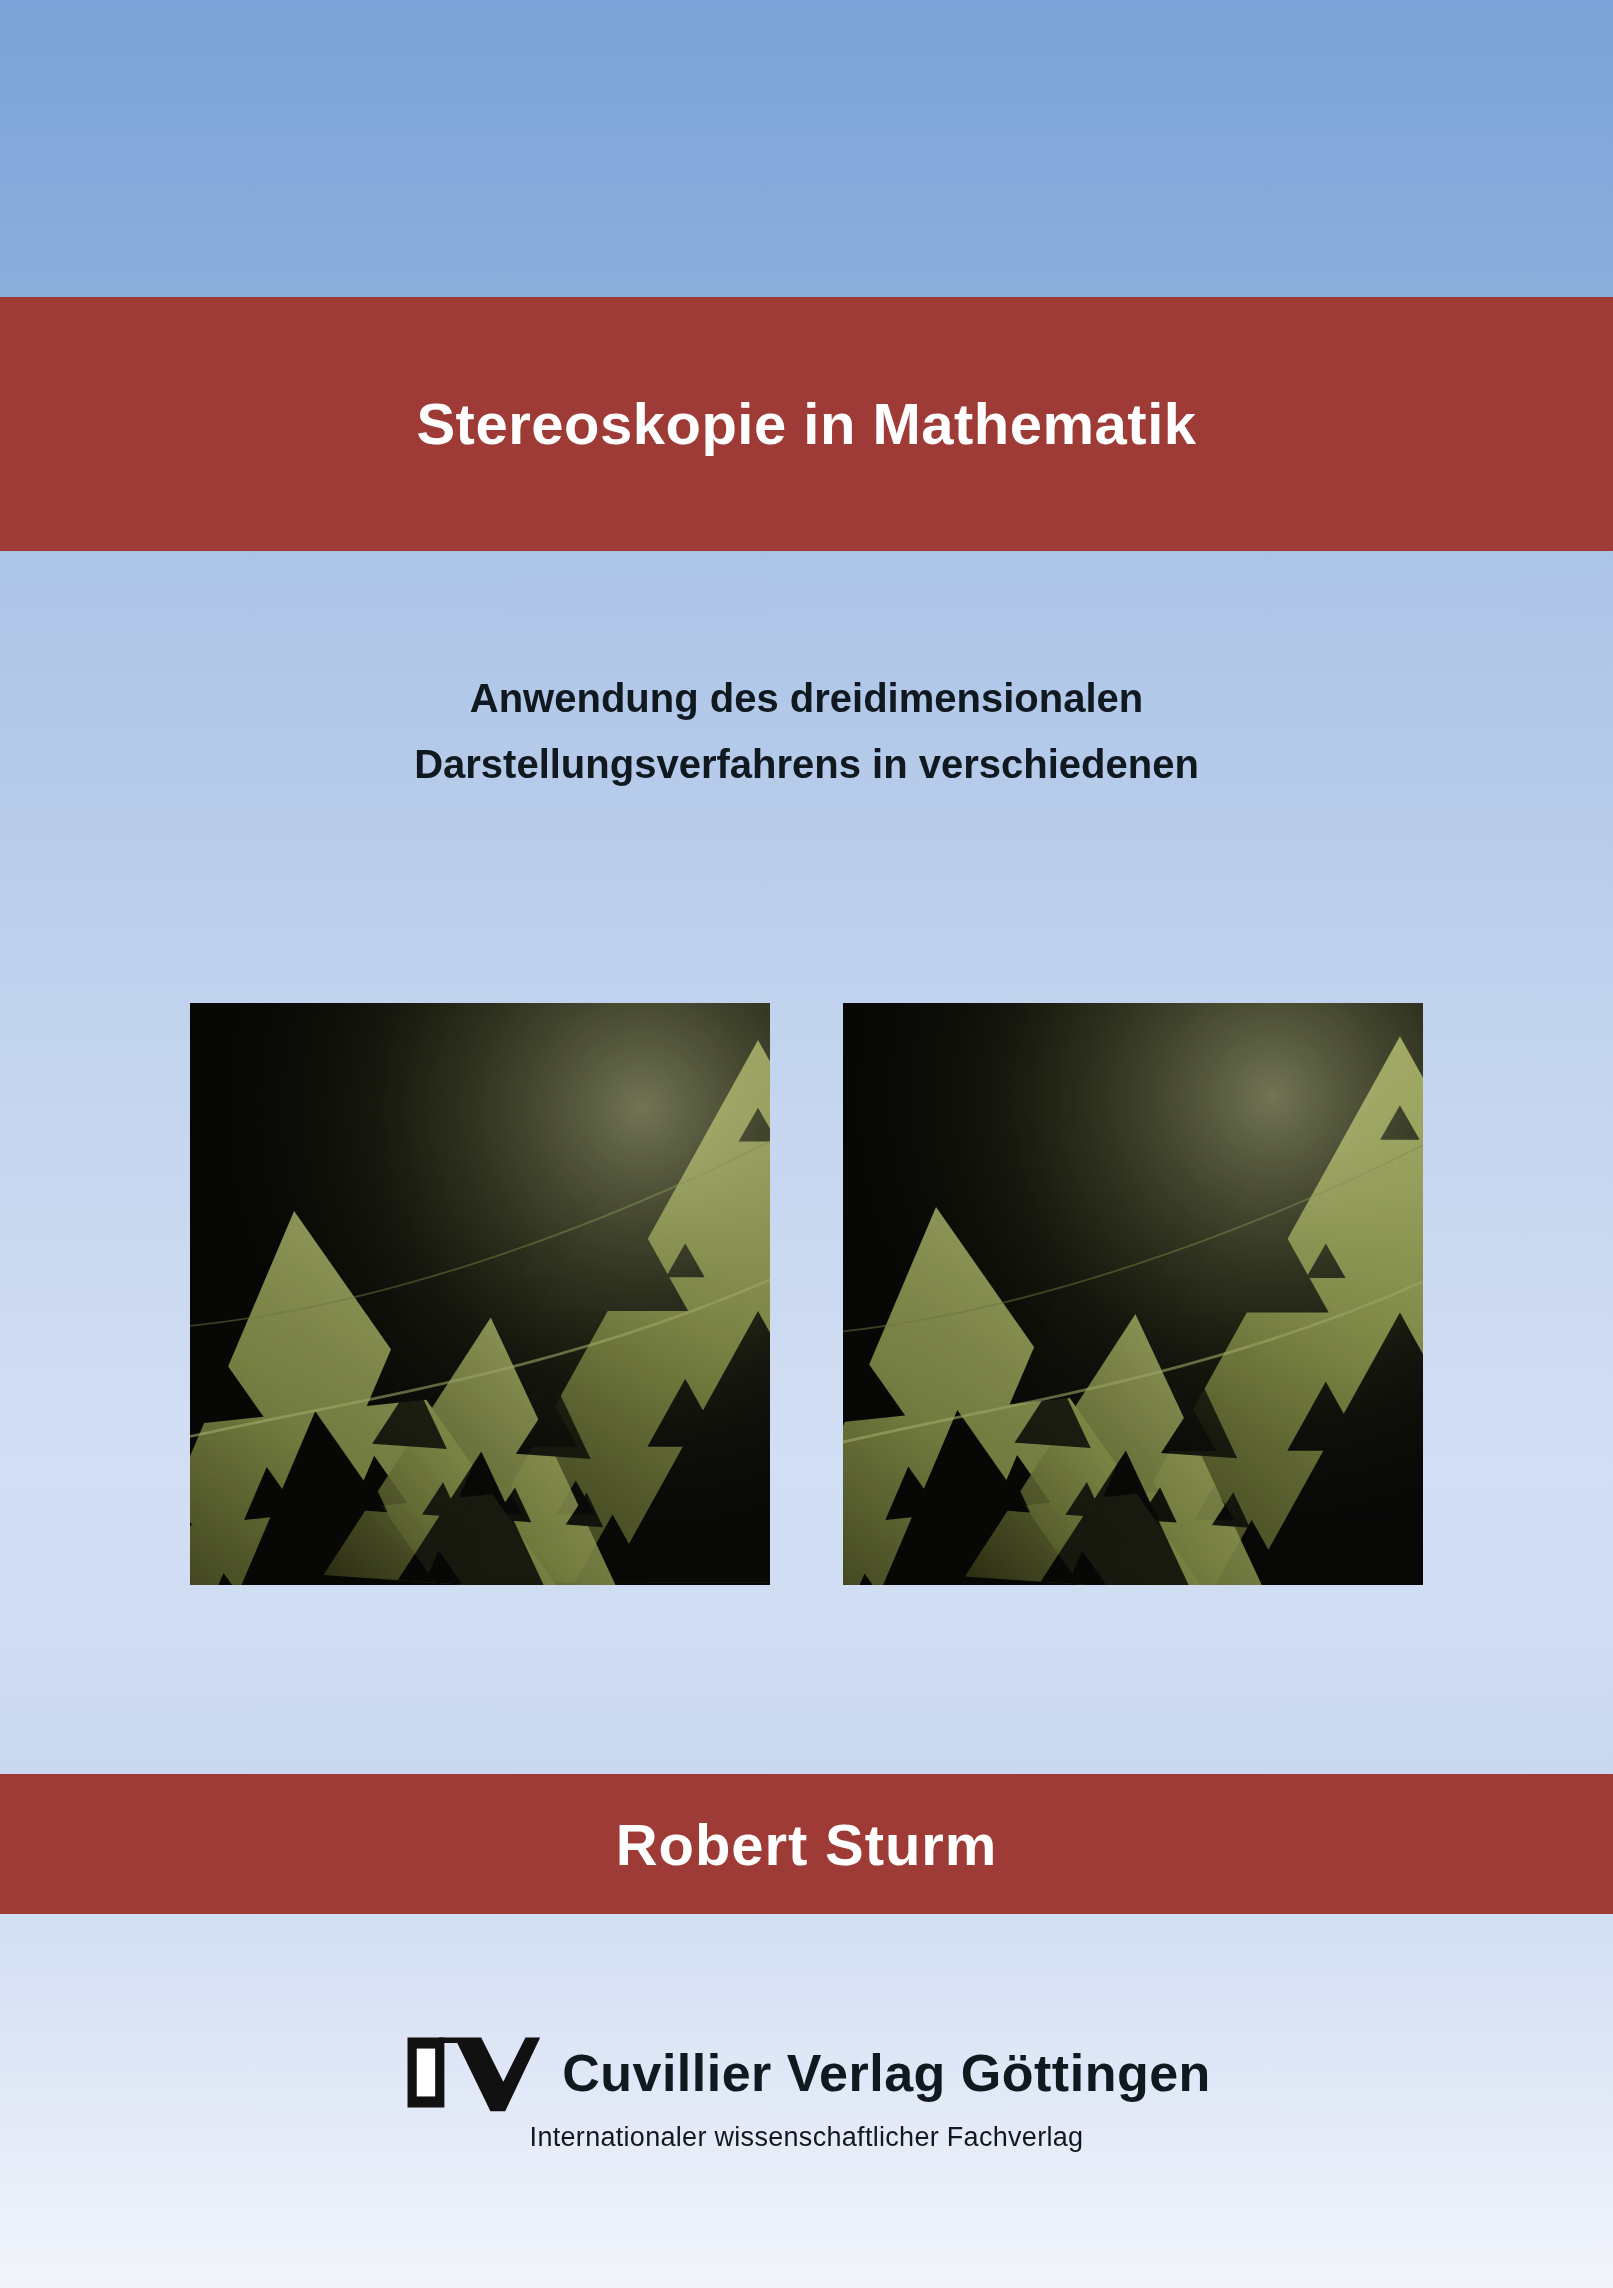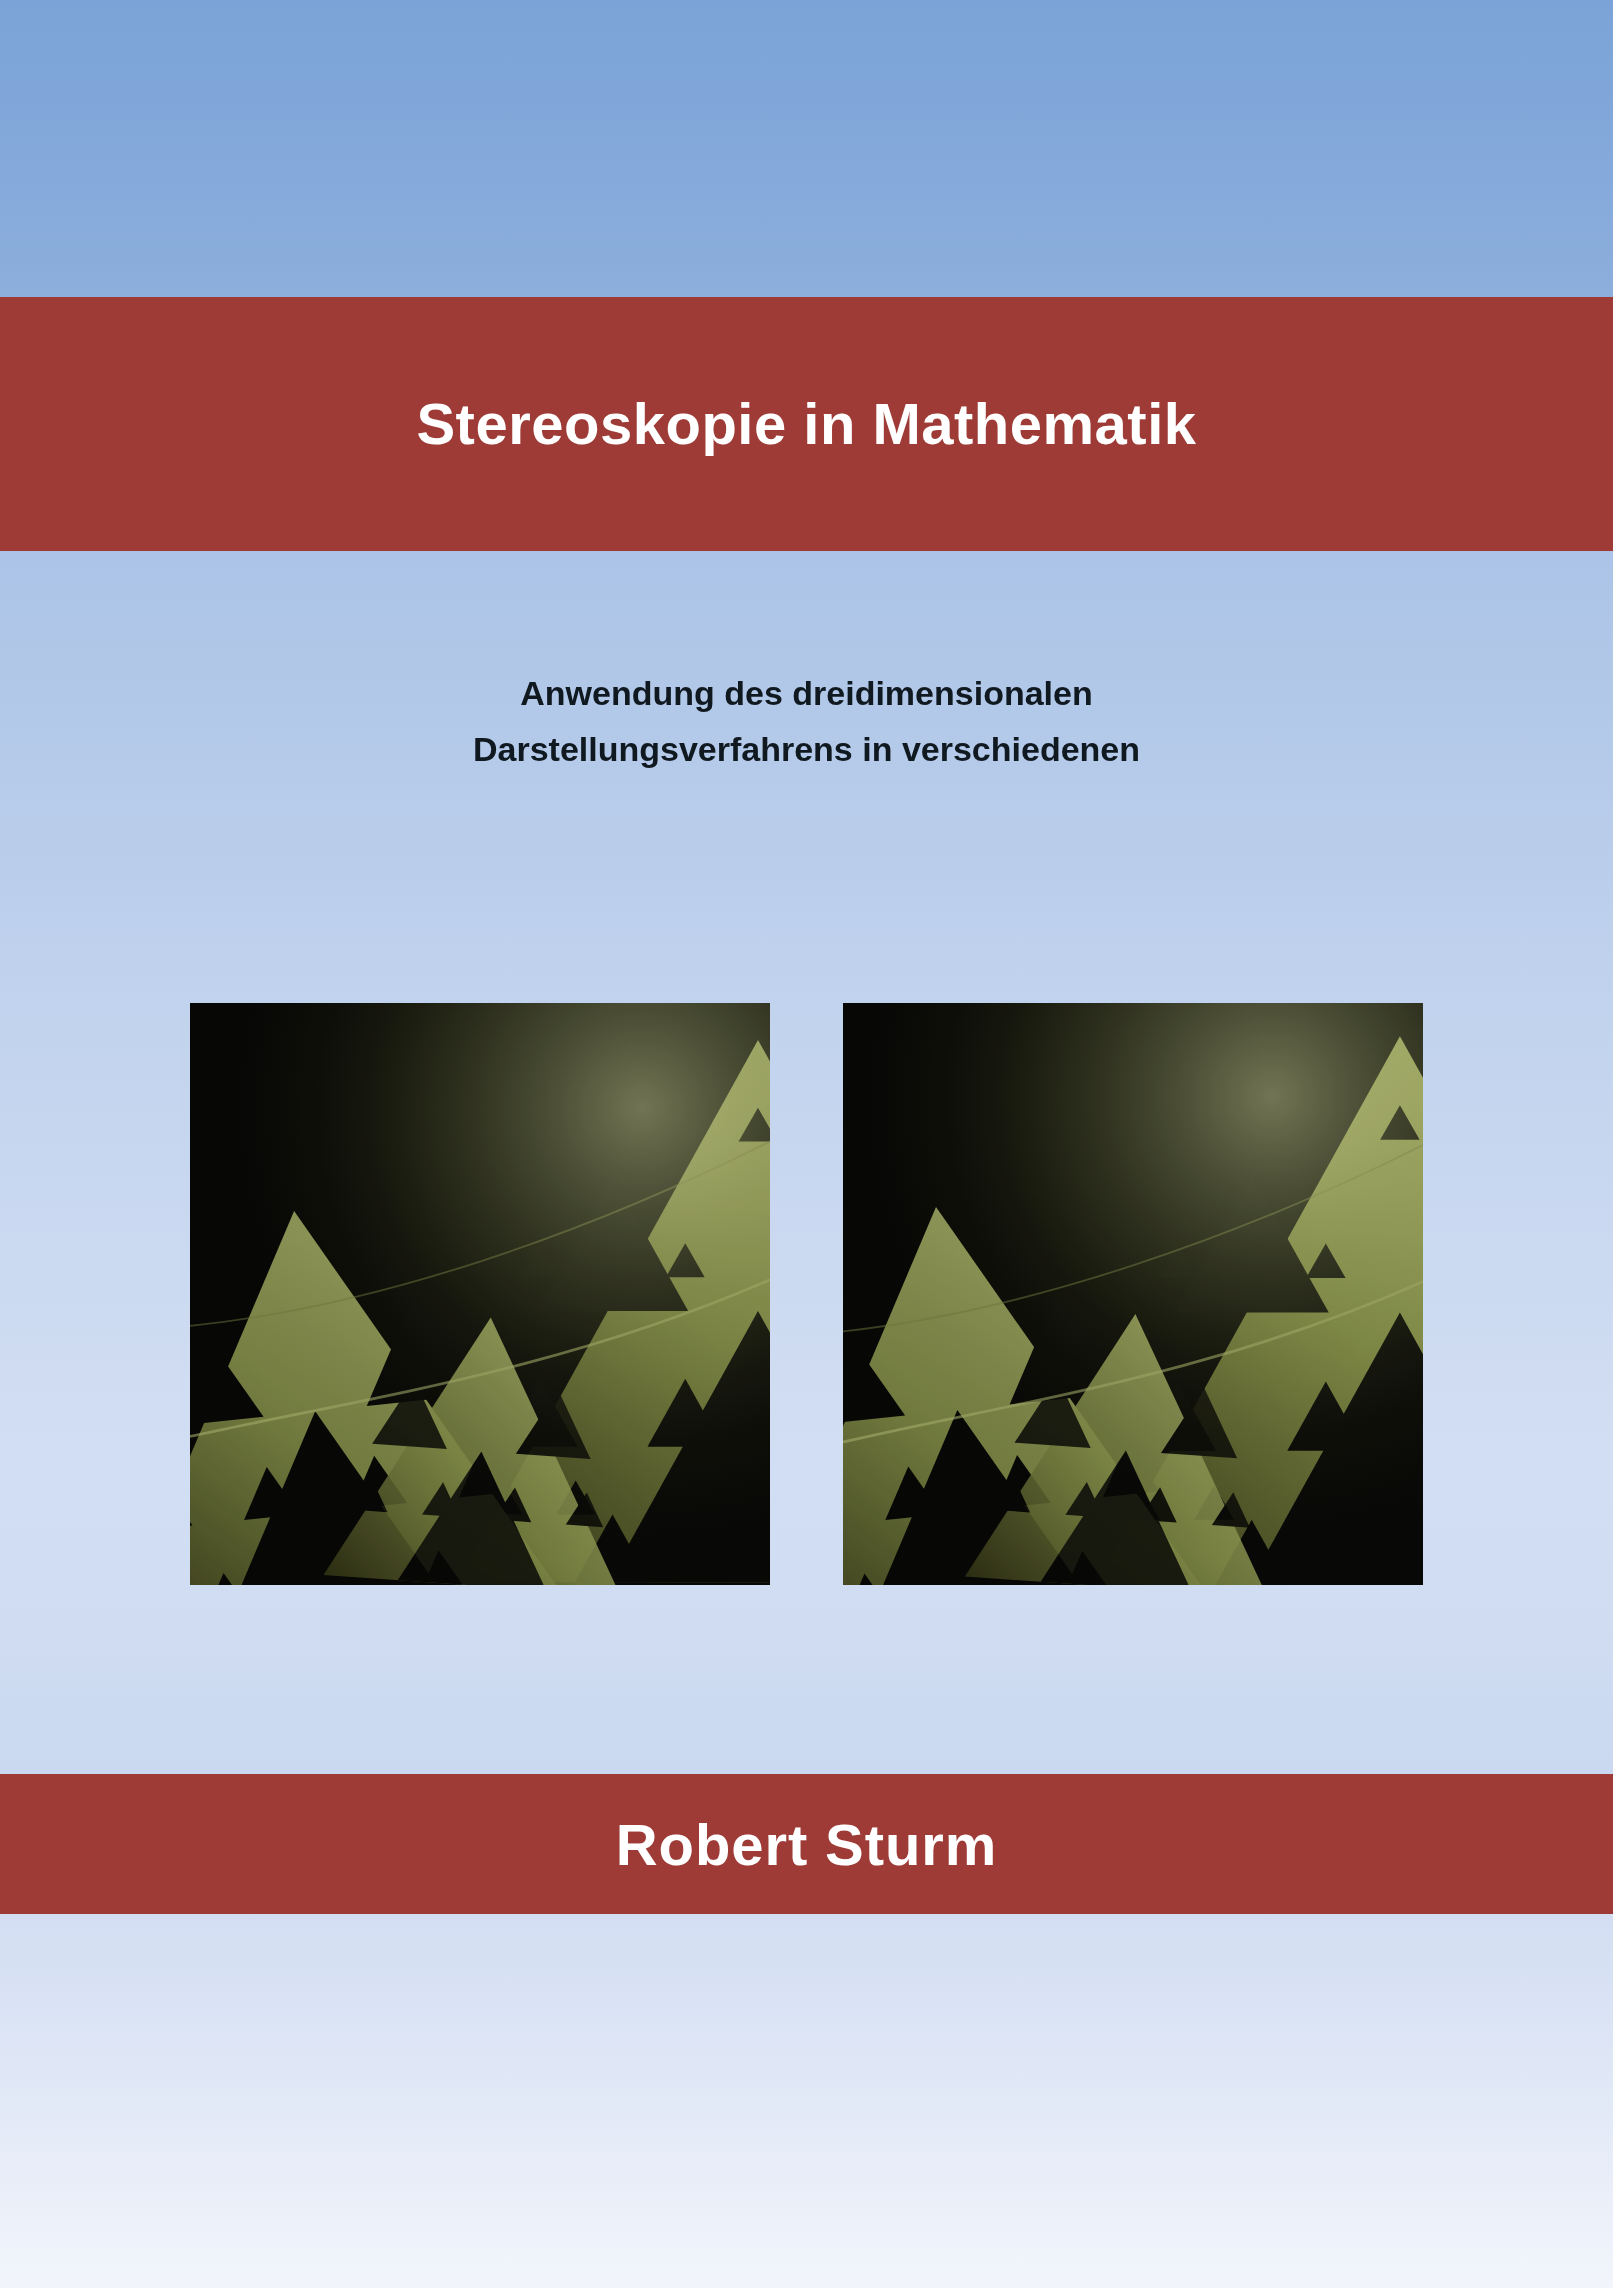--- a/index.html
+++ b/index.html
@@ -63,21 +63,21 @@
   }
 
   
   .subtitle {
     position: absolute;
     left: 0;
     top: 665px;
     width: 100%;
     text-align: center;
     color: #101820;
-    font-size: 34px;
+    font-size: 40px;
     font-weight: bold;
     line-height: 1.56;
   }
   .subtitle div {
     padding: 1.8px 0;
   }
 
   
   .stereo-pair {
     position: absolute;
@@ -335,15 +335,27 @@
         </g>
       </svg>
     </div>
 
   </div>
 
   <div class="author-band">
     <div class="author-name">Robert Sturm</div>
   </div>
 
+  <div class="publisher">
+    <div class="publisher-row">
+      <svg class="publisher-logo" viewBox="0 0 152 92">
+        <polygon points="6,8 46,8 46,84 6,84" fill="#111111"></polygon>
+        <polygon points="16,20 36,20 36,72 16,72" fill="#ffffff"></polygon>
+        <polygon points="40,8 86,8 110,56 134,8 150,8 112,88 96,88 60,14 40,14" fill="#111111"></polygon>
+        <polygon points="62,26 92,84 80,84 52,26" fill="#ffffff" opacity="0"></polygon>
+      </svg>
+      <div class="publisher-name">Cuvillier Verlag Göttingen</div>
+    </div>
+    <div class="publisher-tagline">Internationaler wissenschaftlicher Fachverlag</div>
+  </div>
 
 </div>
 
 
 </body></html>

